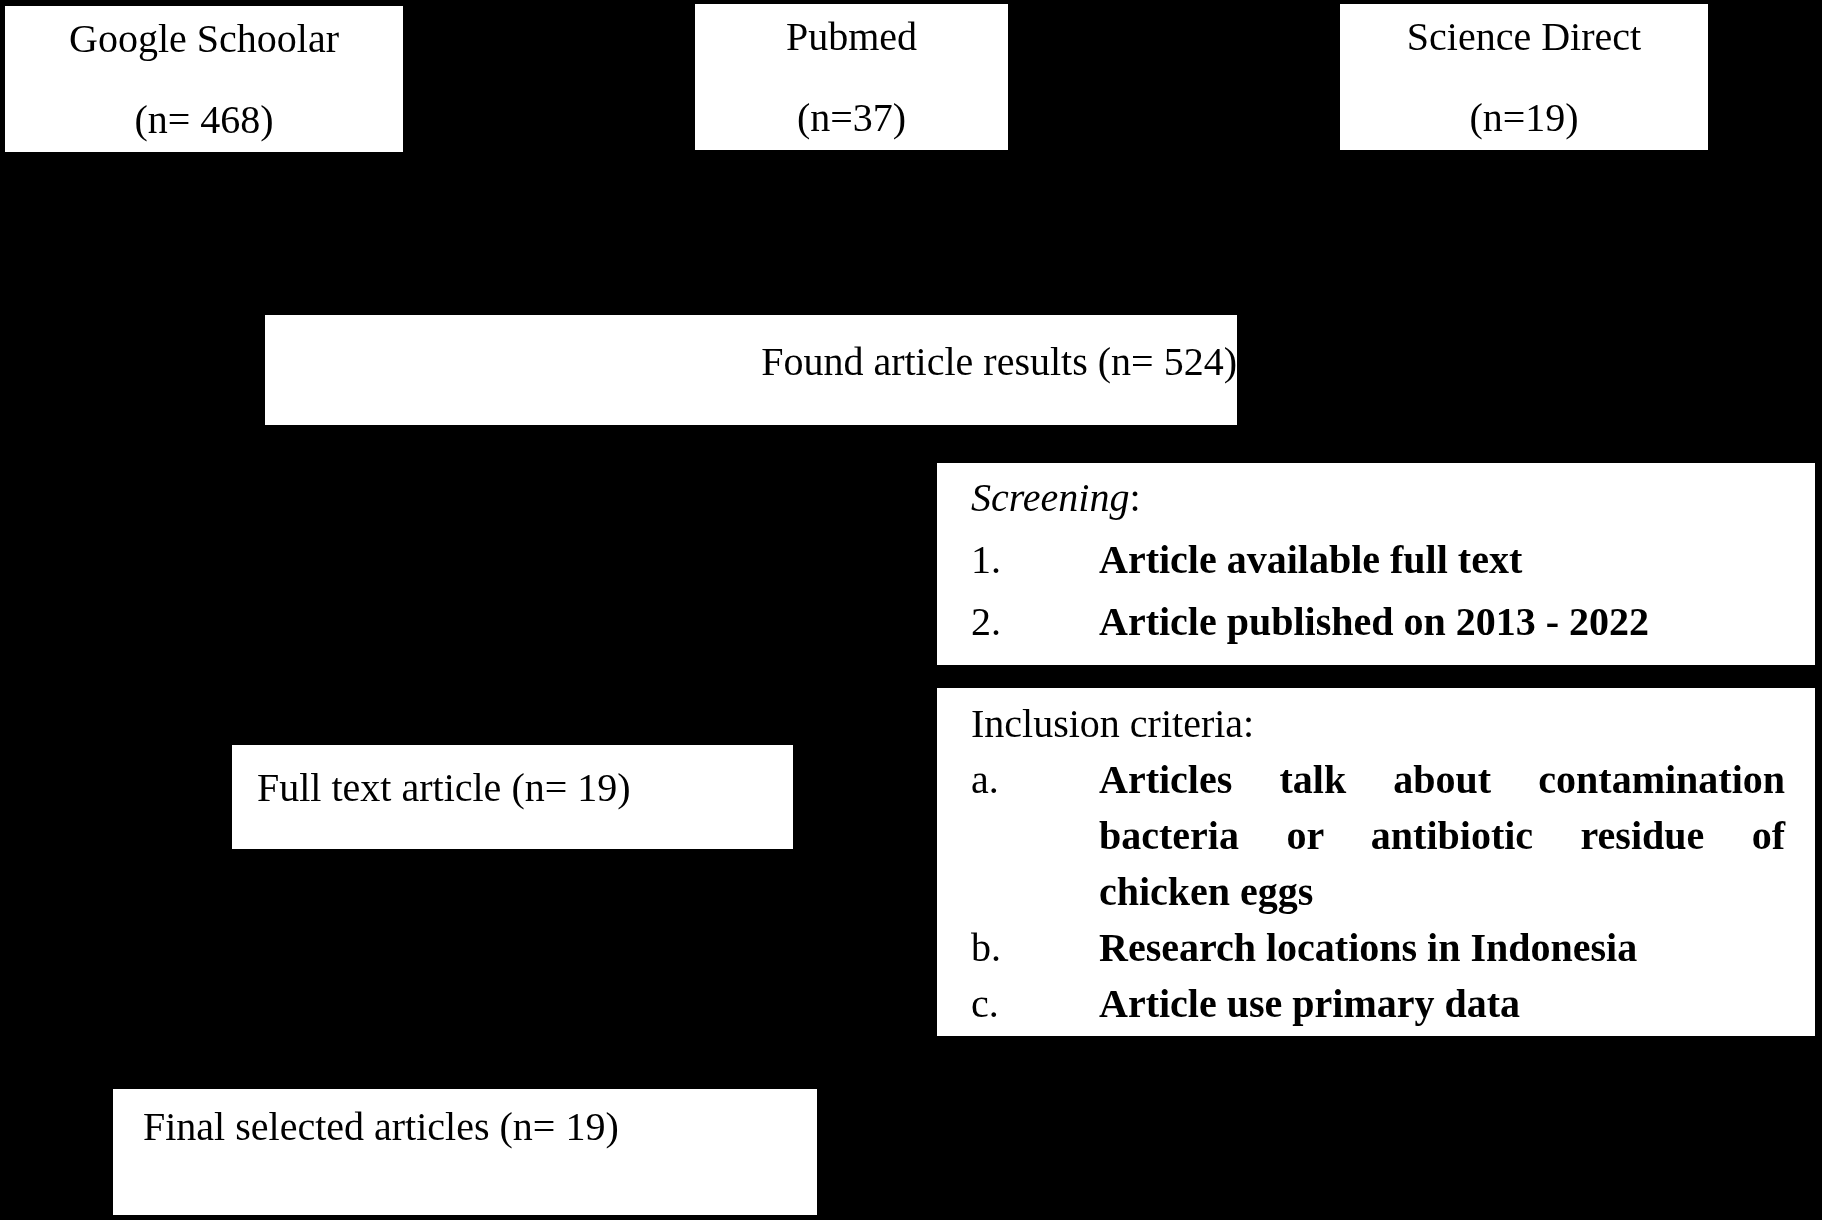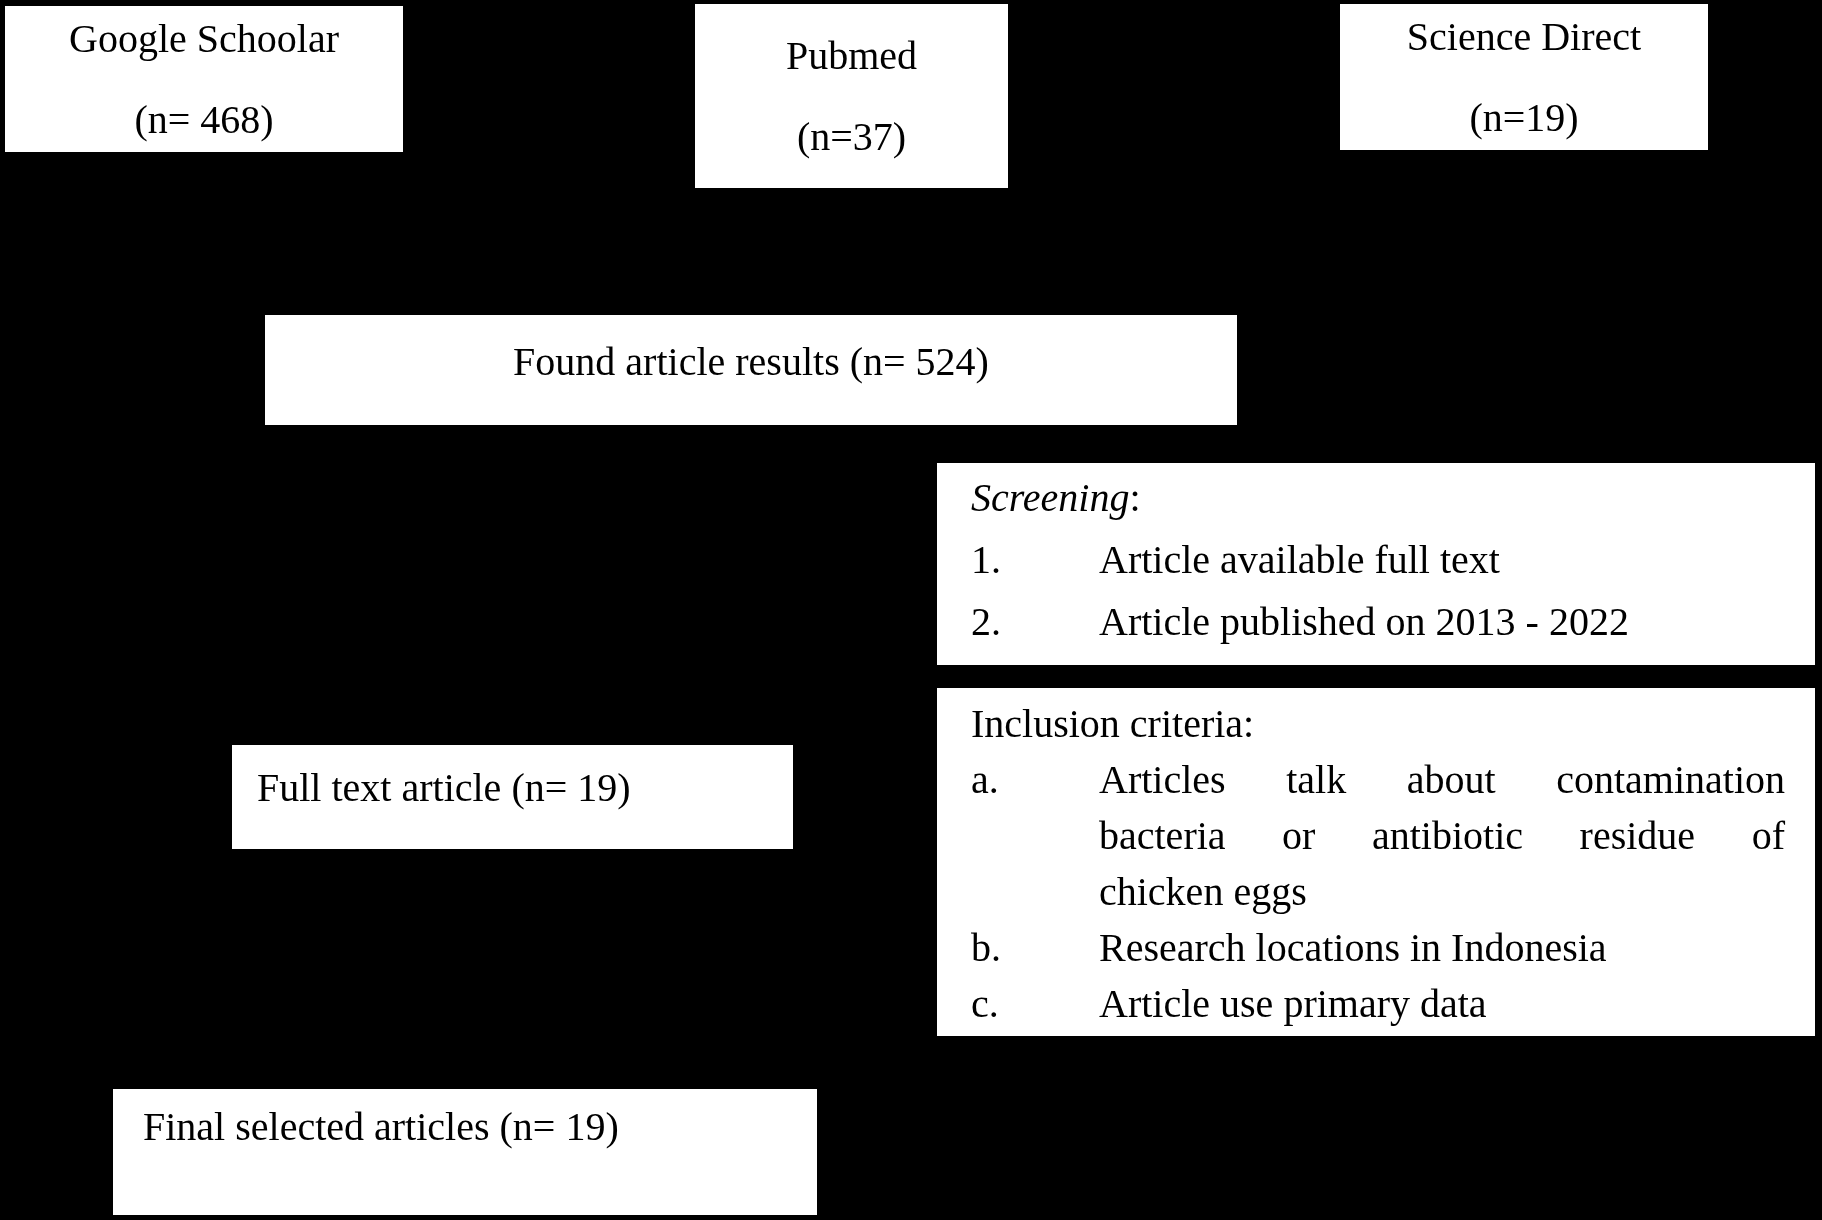--- a/index.html
+++ b/index.html
@@ -19,26 +19,26 @@
     box-sizing:border-box;
     gap:31px;
   }
   
   .src{
     display:flex;flex-direction:column;
     align-items:center;justify-content:center;
     text-align:center;line-height:50px;
   }
   .box-google{left:5px;top:6px;width:398px;height:146px;}
-  .box-pubmed{left:695px;top:4px;width:313px;height:184px;}
+  .box-pubmed{left:695px;top:4px;width:313px;height:146px;}
   .box-science{left:1340px;top:4px;width:368px;height:146px;}
 
   .box-found{
     left:265px;top:315px;width:972px;height:110px;
-    display:flex;align-items:center;justify-content:center;
+    display:flex;align-items:center;justify-content:flex-end;
     padding-bottom:18px;
   }
   .box-screening{
     left:325px;top:541px;width:468px;height:90px;
     display:flex;align-items:center;
     padding-left:27px;
   }
   .box-fulltext{
     left:232px;top:745px;width:561px;height:104px;
     display:flex;align-items:center;
@@ -54,21 +54,21 @@
     line-height:62px;
   }
   .box-incl-crit{
     left:937px;top:688px;width:878px;height:348px;
     padding:8px 30px 0 34px;
     line-height:56px;
   }
   .ital{font-style:italic;}
   .crit-item{display:flex;}
   .marker{width:128px;flex-shrink:0;}
-  .item-text{flex:1;min-width:0;}
+  .item-text{flex:1;min-width:0;font-weight:bold;}
   .jline{text-align:justify;text-align-last:justify;}
 </style>
 </head>
 <body>
 
 <div class="canvas">
 
   <div class="box src box-google">
     <div>Google Schoolar</div>
     <div>(n= 468)</div>

